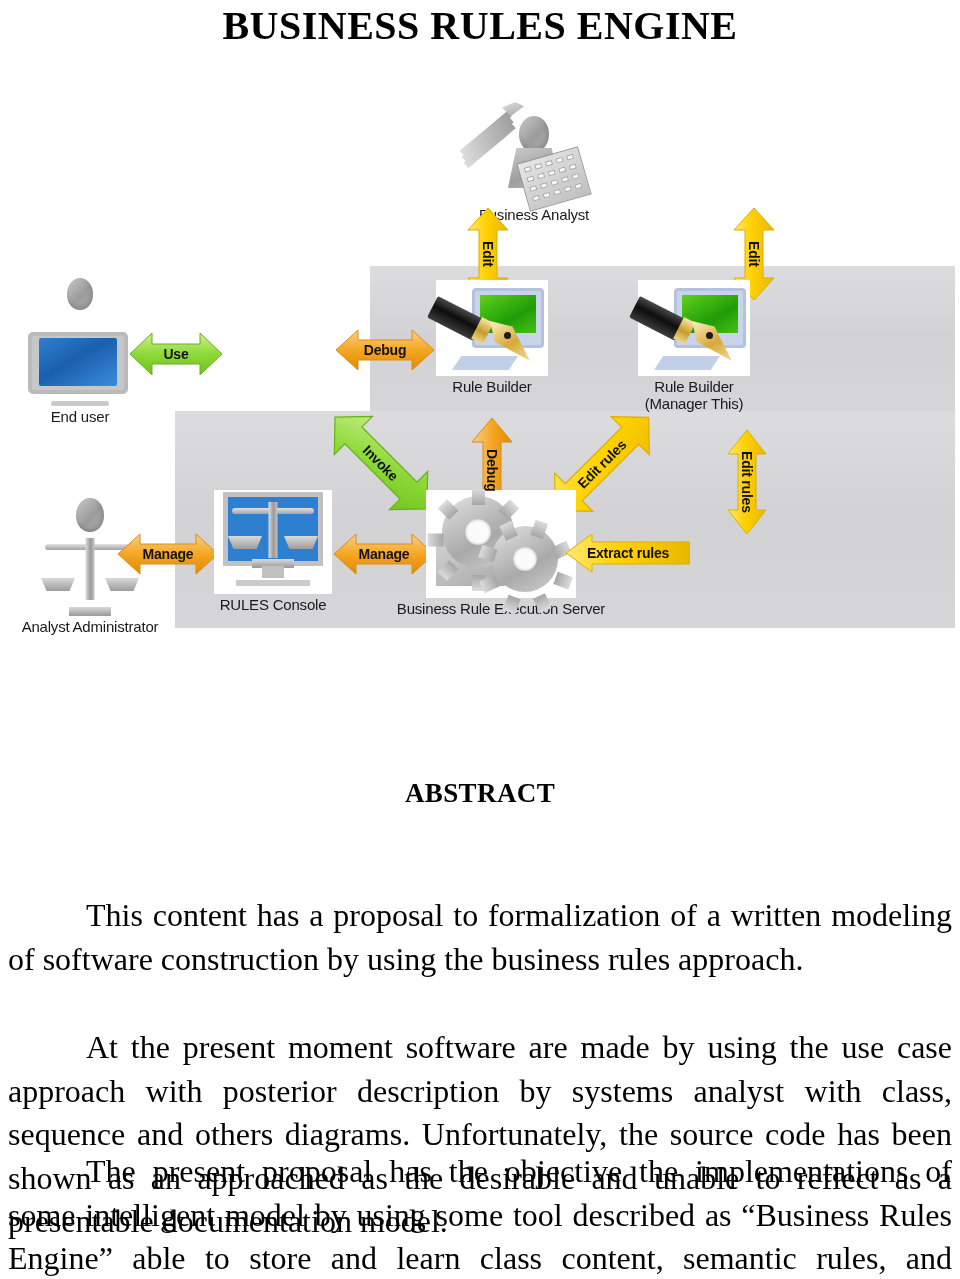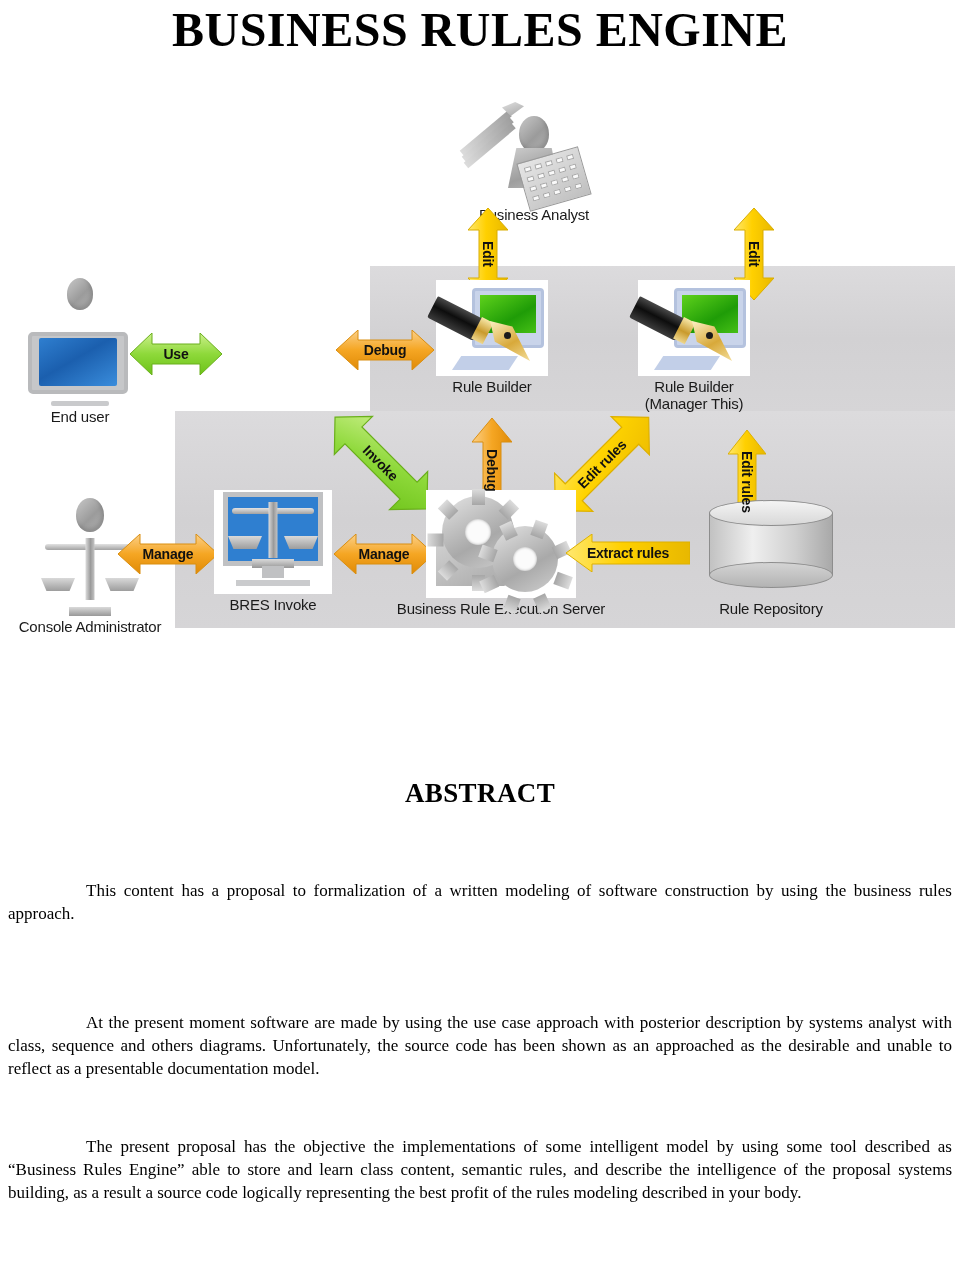--- a/index.html
+++ b/index.html
@@ -17,21 +17,21 @@
   }
 
   
   .page-title {
     position: absolute;
     left: 0; top: 2px;
     width: 960px;
     text-align: center;
     font-family: "Liberation Serif", "DejaVu Serif", serif;
     font-weight: bold;
-    font-size: 48px;
+    font-size: 40px;
     letter-spacing: 0.5px;
     white-space: nowrap;
   }
 
   
   .diagram {
     position: absolute;
     left: 0; top: 78px;
     width: 960px;
     height: 580px;
@@ -353,21 +353,21 @@
     width: 960px;
     text-align: center;
     font-weight: bold;
     font-size: 27px;
     letter-spacing: 0.4px;
   }
   .body-text {
     position: absolute;
     left: 8px;
     width: 944px;
-    font-size: 17px;
+    font-size: 32px;
     line-height: 1.36;
     text-align: justify;
     text-justify: inter-word;
   }
   .body-text .indent { display: inline-block; width: 78px; }
   #para1 { top: 862px; }
   #para2 { top: 994px; }
   #para3 { top: 1118px; }
 </style>
 </head>
@@ -573,21 +573,21 @@
     <div class="art person" style="height:40px;">
       <div class="head" style="width:28px;height:34px;"></div>
     </div>
     <div class="art scales" style="margin-top:-6px;">
       <div class="beam"></div>
         <div class="post"></div>
       <div class="pan l"></div>
         <div class="pan r"></div>
         <div class="base"></div>
     </div>
-    <div class="label" style="margin-top:2px;">Console Administrator</div>
+    <div class="label" style="margin-top:2px;">Analyst Administrator</div>
   </div>
 
   <div class="arrow" style="left:118px; top:456px; width:100px; height:40px;">
     <svg class="shape" viewBox="0 0 100 40" preserveAspectRatio="none">
       <polygon points="0,20 22,0 22,10 78,10 78,0 100,20 78,40 78,30 22,30 22,40" fill="url(#go1)" stroke="#d98e10" stroke-width="1"></polygon>
     </svg>
     <span class="txt">Manage</span>
   </div>
 
   <div class="node" style="left:208px; top:412px; width:130px;">
@@ -596,21 +596,21 @@
       <div class="scales" style="left:14px;top:6px;width:90px;height:74px;">
         <div class="beam" style="width:82px;left:4px;"></div>
           <div class="post" style="height:56px;"></div>
         <div class="pan l" style="top:40px;"></div>
           <div class="pan r" style="top:40px;"></div>
         <div class="base" style="bottom:2px;"></div>
       </div>
       <div class="stand"></div>
         <div class="foot"></div>
     </div>
-    <div class="label" style="margin-top:2px;">BRES Invoke</div>
+    <div class="label" style="margin-top:2px;">RULES Console</div>
   </div>
 
   <div class="arrow" style="left:334px; top:456px; width:100px; height:40px;">
     <svg class="shape" viewBox="0 0 100 40" preserveAspectRatio="none">
       <polygon points="0,20 22,0 22,10 78,10 78,0 100,20 78,40 78,30 22,30 22,40" fill="url(#go1)" stroke="#d98e10" stroke-width="1"></polygon>
     </svg>
     <span class="txt">Manage</span>
   </div>
 
   <div class="node" style="left:396px; top:412px; width:210px;">
@@ -640,28 +640,20 @@
     <div class="label" style="margin-top:2px;">Business Rule Execution Server</div>
   </div>
 
   <div class="arrow" style="left:566px; top:456px; width:124px; height:38px;">
     <svg class="shape" viewBox="0 0 124 38" preserveAspectRatio="none">
       <polygon points="0,19 26,0 26,8 124,8 124,30 26,30 26,38" fill="url(#gy1)" stroke="#ddb000" stroke-width="1"></polygon>
     </svg>
     <span class="txt" style="">Extract rules</span>
   </div>
 
-  <div class="node" style="left:686px; top:422px; width:170px;">
-    <div class="art cylinder">
-      <div class="body"></div>
-        <div class="bot"></div>
-        <div class="top"></div>
-    </div>
-    <div class="label" style="margin-top:4px;">Rule Repository</div>
-  </div>
 
 </div>
 
 <div class="abstract-heading">ABSTRACT</div>
 
 <p class="body-text" id="para1"><span class="indent"></span><span>This content has a proposal to formalization of a written modeling of software construction by using the business rules approach.</span></p>
 
 <p class="body-text" id="para2"><span class="indent"></span><span>At the present moment software are made by using the use case approach with posterior description by systems analyst with class, sequence and others diagrams. Unfortunately, the source code has been shown as an approached as the desirable and unable to reflect as a presentable documentation model.</span></p>
 
 <p class="body-text" id="para3"><span class="indent"></span><span>The present proposal has the objective the implementations of some intelligent model by using some tool described as “Business Rules Engine” able to store and learn class content, semantic rules, and describe the intelligence of the proposal systems building, as a result a source code logically representing the best profit of the rules modeling described in your body.</span></p>

